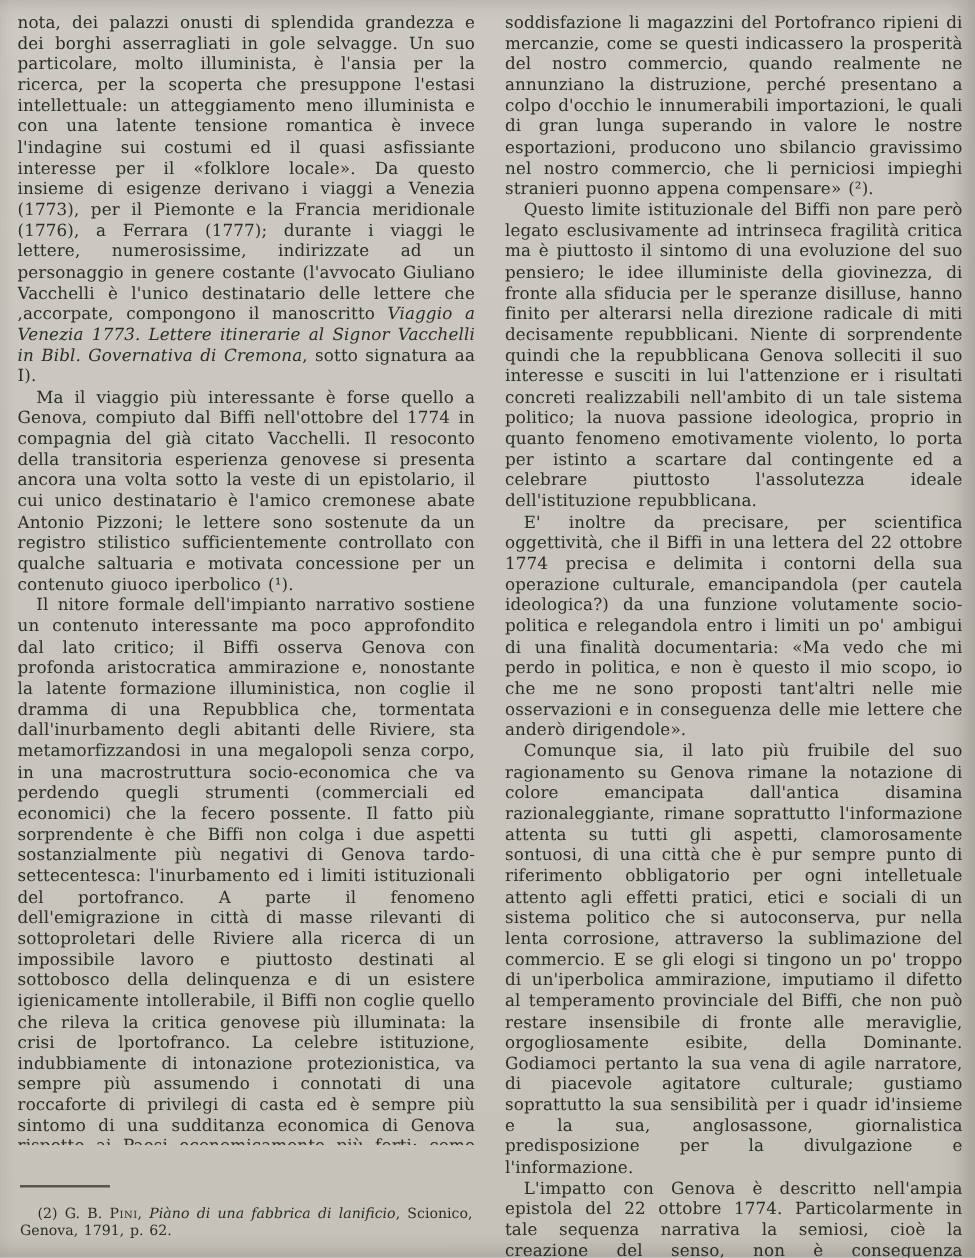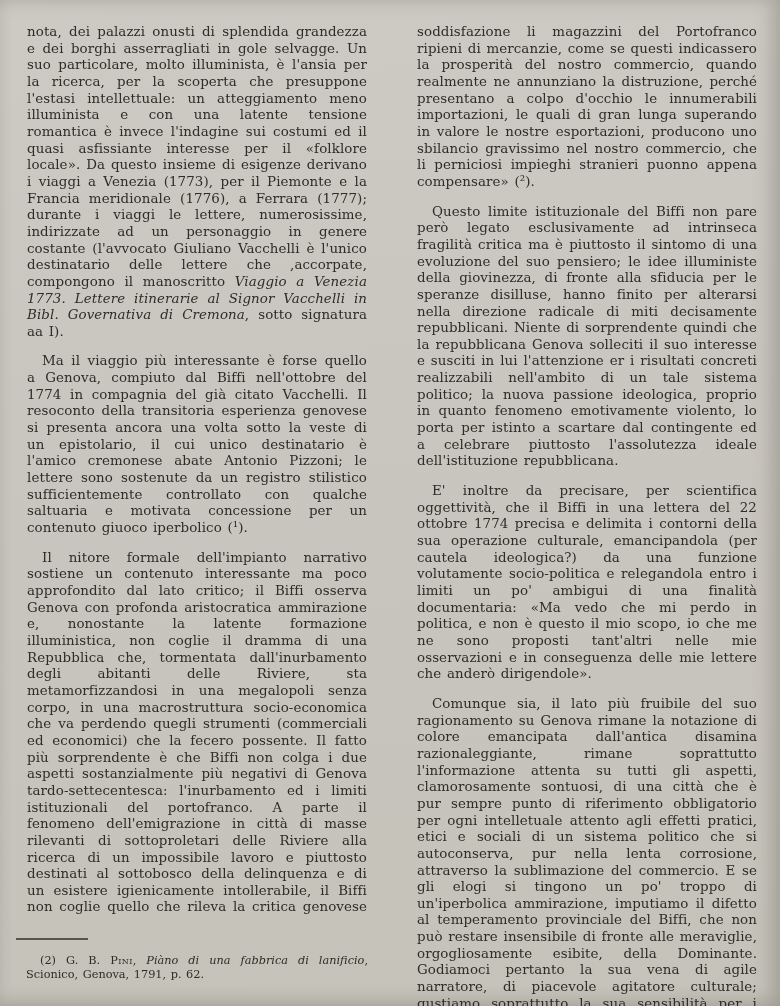--- a/index.html
+++ b/index.html
@@ -22,21 +22,21 @@
     padding: 11px 10px 0 14px;
   }
   .col {
     width: 366px;
     font-size: 13.4px;
     line-height: 16.65px;
     text-align: justify;
     letter-spacing: 0.1px;
   }
   .col p {
-    margin: 13px;
+    margin: 0;
     word-spacing: 1.2px;
   }
   .col p.indent {
     text-indent: 15px;
   }
   .left-body {
     max-height: 905px;
     overflow: hidden;
   }
   em {
@@ -56,21 +56,21 @@
     width: 72px;
     height: 2px;
     background: #57544e;
     margin: 0 0 14px 2px;
   }
   .footnote {
     font-size: 11.3px;
     line-height: 14px;
     text-indent: 14px;
     text-align: justify;
-    margin: 12px;
+    margin: 2px;
     word-spacing: 1px;
   }
 </style>
 </head>
 <body>
 
 <div class="page">
   <div class="columns">
 
     <div class="col">

